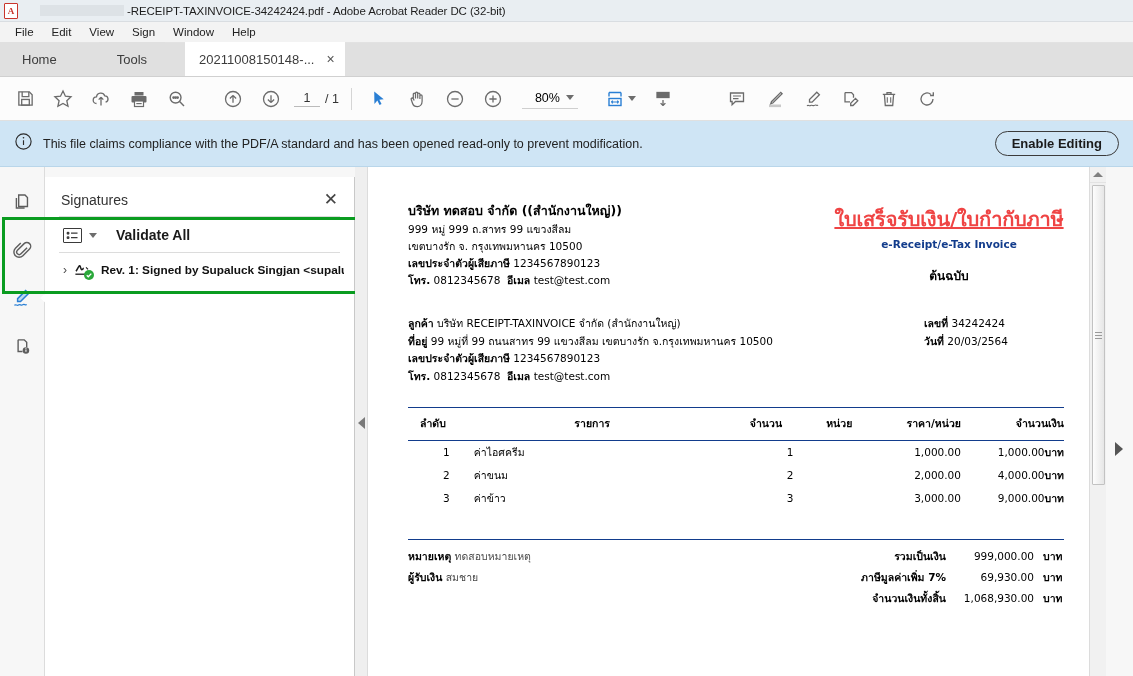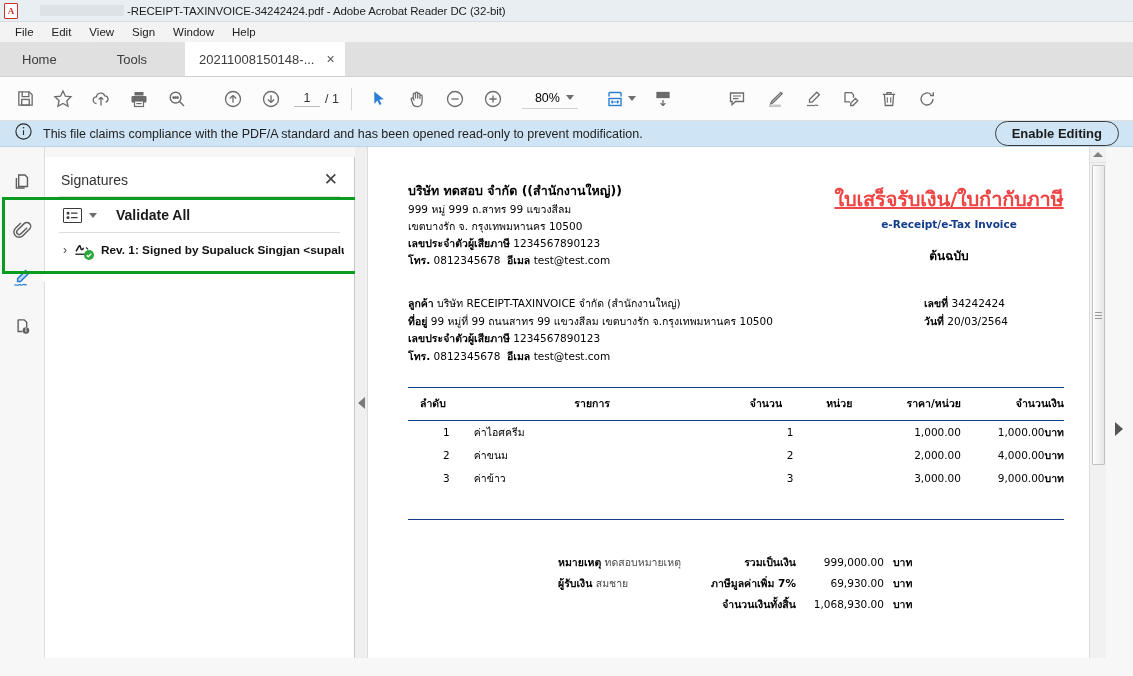--- a/index.html
+++ b/index.html
@@ -100,21 +100,21 @@
     border-bottom: 1px solid #cfcfcf; padding: 2px 4px 3px 4px;
   }
   .zoom-val { font-size: 12.5px; color: #000000; min-width: 34px; text-align: right; }
   .caret-dn {
     width: 0; height: 0; border-left: 4px solid transparent; border-right: 4px solid transparent;
     border-top: 5px solid #6d6d6d;
   }
 
   
   .notice {
-    height: 26px; background: #cfe5f5;
+    height: 46px; background: #cfe5f5;
     display: flex; align-items: center; padding: 0 14px;
     border-bottom: 1px solid #b9d6ea;
   }
   .notice-text { font-size: 12.5px; color: #222; margin-left: 10px; flex: 1; }
   .enable-btn {
     border: 1.6px solid #3b3b3b; border-radius: 14px;
     padding: 4px 16px; font-size: 13px; color: #1b1b1b;
     background: transparent; cursor: pointer; white-space: nowrap;
     font-family: "Liberation Sans", sans-serif; font-weight: 600;
   }
@@ -255,21 +255,21 @@
   .c-unit { width: 10%; text-align: center; }
   .c-price { width: 14%; text-align: right; }
   .c-amt { width: 13%; text-align: right; }
   th.c-desc { text-align: center; padding-left: 0 !important; }
   th.c-seq { text-align: left; padding-right: 0 !important; padding-left: 12px !important; }
   th.c-qty { text-align: center; padding-right: 0 !important; }
   .amt-cell { white-space: nowrap; }
   .baht { font-weight: bold; padding-left: 9px; }
   .items-foot td { border-top: 1.6px solid #123c8c; height: 1px; padding: 0; }
 
-  .inv-bottom { display: flex; justify-content: center; margin-top: 26px; }
+  .inv-bottom { display: flex; justify-content: space-between; }
   .notes { line-height: 2.0; font-size: 10.5px; }
   .notes b { font-weight: bold; }
   .notes span.val { color: #4a4a4a; }
   .totals { font-size: 10.5px; line-height: 2.0; }
   .tot-row { display: flex; justify-content: flex-end; gap: 0; }
   .tot-label { font-weight: bold; text-align: right; width: 115px; }
   .tot-val { text-align: right; width: 88px; }
   .tot-cur { font-weight: bold; text-align: left; width: 30px; padding-left: 9px; }
 </style>
 </head>

